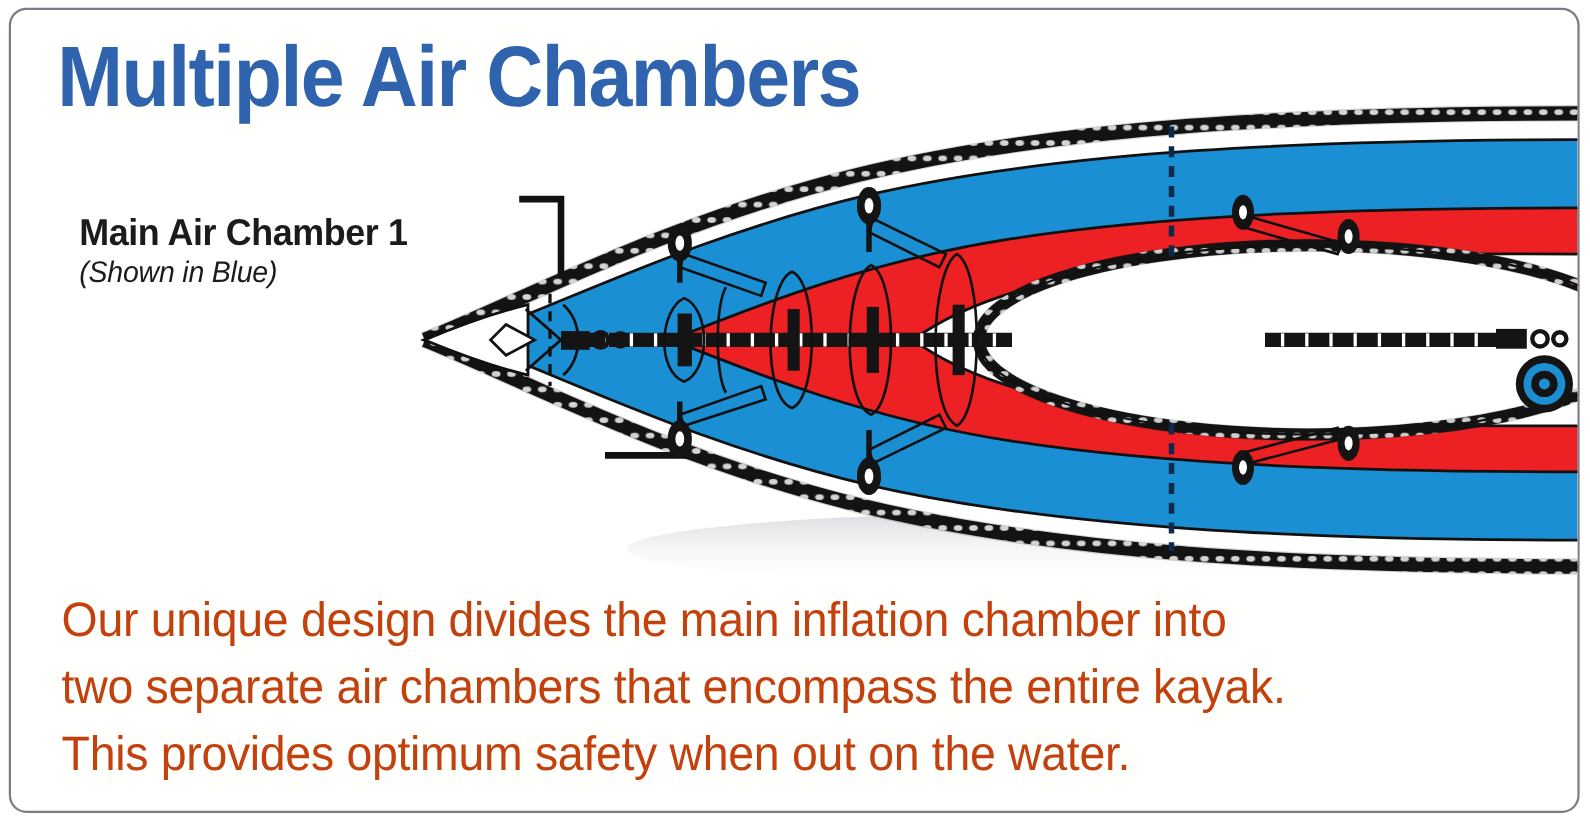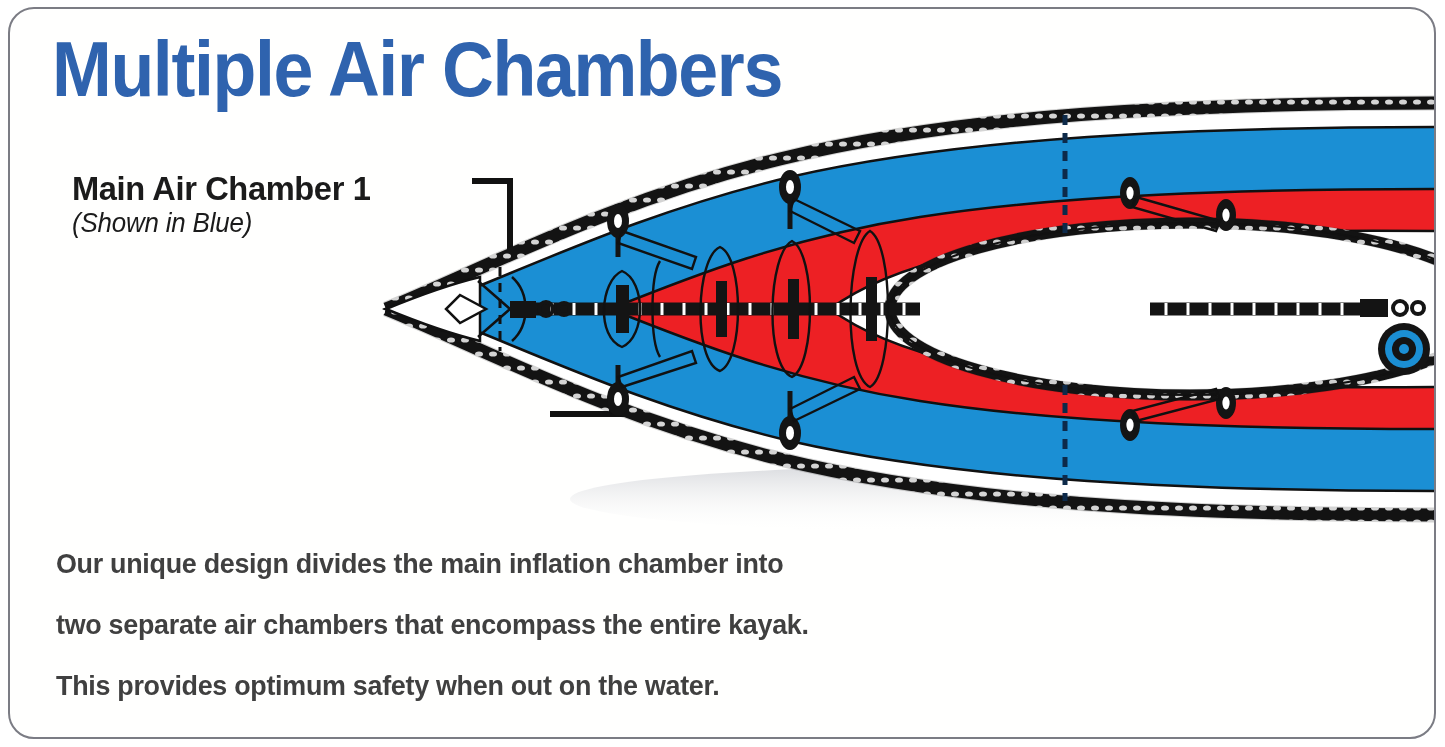--- a/index.html
+++ b/index.html
@@ -9,42 +9,42 @@
     background:#ffffff;
     font-family:"Liberation Sans", sans-serif;
     overflow:hidden;
   }
   .card{
     position:absolute;
     left:8px;top:7px;
     width:1428px;height:732px;
     box-sizing:border-box;
     border:2px solid #7b7c84;
-    border-radius:26px;
+    border-radius:16px;
     background:#fffffe;
     overflow:hidden;
   }
 
   
   .title{
     position:absolute;
     left:42px;top:18px;
     font-size:78px;
     line-height:84px;
     font-weight:bold;
     letter-spacing:-1.5px;
     color:#2f63ae;
     font-family:"Liberation Sans", sans-serif;
     transform:scaleX(0.92);
     transform-origin:left center;
     white-space:nowrap;
   }
 
   
-  .callout{position:absolute;white-space:nowrap;}
+  .callout{position:absolute;white-space:nowrap;margin-top:24px;}
   .callout .ctitle{
     font-size:34px;
     font-weight:bold;
     color:#1b1b1b;
     letter-spacing:-0.4px;
     line-height:38px;
     transform:scaleX(0.96);
     transform-origin:left center;
   }
   .callout .csub{
@@ -57,25 +57,25 @@
     transform-origin:left center;
   }
   #callout-1{left:62px;top:160px;}
   #callout-2{left:132px;top:388px;}
 
   
   .body-text{
     position:absolute;
     left:46px;top:524px;
     width:1290px;
-    font-size:28px;
+    font-size:44px;
     line-height:61px;
-    color:#404040;
+    color:#c2410c;
     letter-spacing:-0.3px;
-    font-weight:700;
+    font-weight:400;
   }
   .body-text span{display:block;transform:scaleX(0.96);transform-origin:left center;}
 
   
   .diagram{
     position:absolute;
     left:350px;top:72px;
     width:1086px;height:450px;
   }
   .diagram svg{display:block;width:100%;height:100%;}

